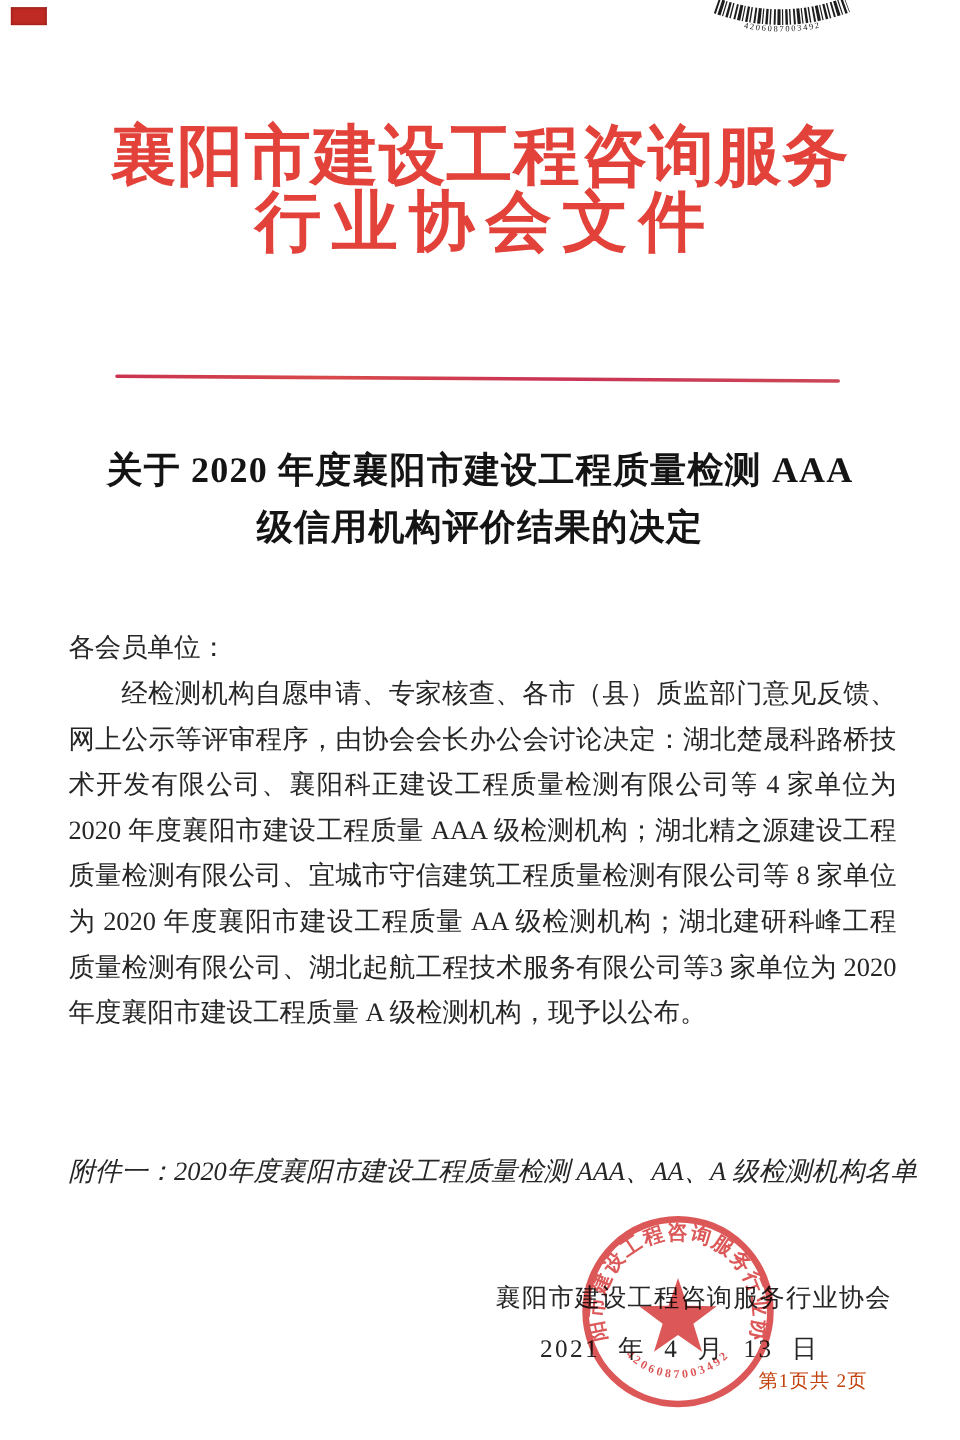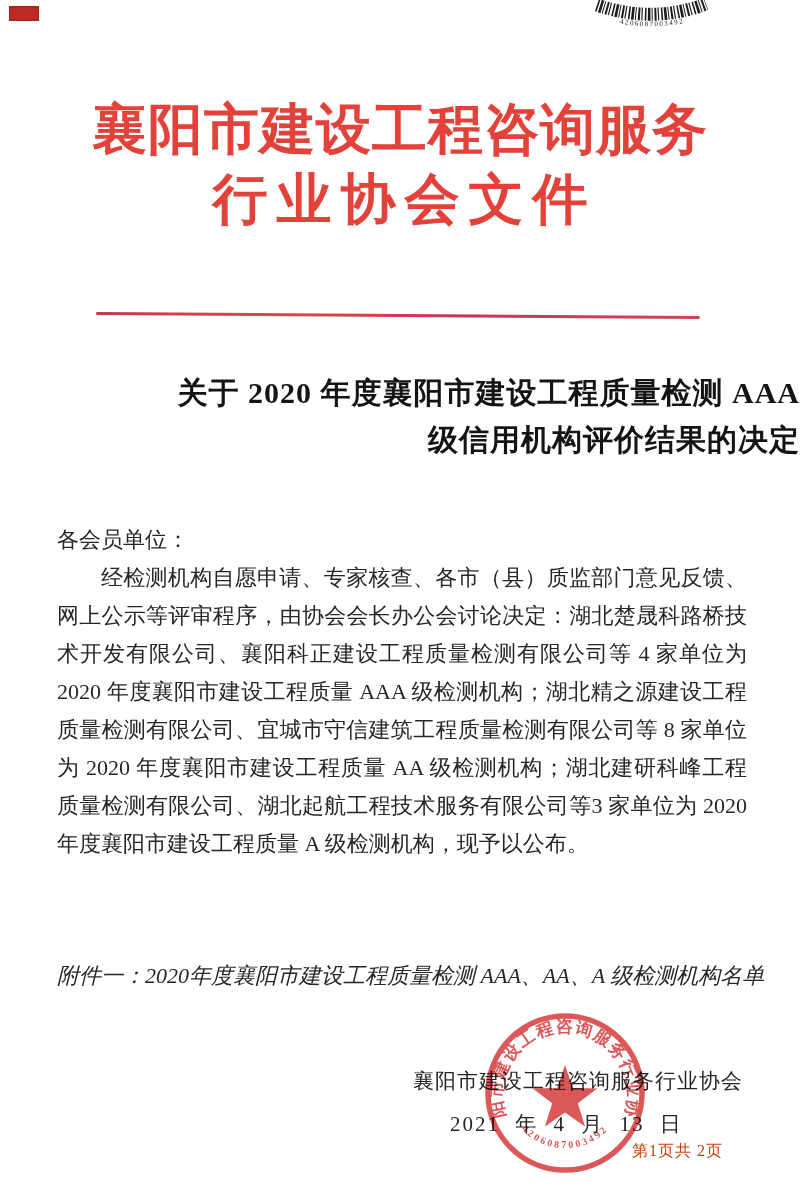--- a/index.html
+++ b/index.html
@@ -10,27 +10,27 @@
     color:#2b2b2b;
   }
   
   .corner-mark{position:absolute;left:9px;top:6px;width:30px;height:15px;
     background:#bf2b24;box-shadow:inset 0 0 3px #7e140f;}
   .barcode-arc{position:absolute;left:593px;top:0px;width:118px;height:30px;}
   
   .letterhead{position:absolute;left:0;top:102px;width:800px;text-align:center;
     color:#e3423a;font-weight:bold;line-height:1;}
   .letterhead .l1{font-size:55px;letter-spacing:1px;}
-  .letterhead .l2{font-size:55px;letter-spacing:9px;margin-top:15px;text-indent:9px;}
+  .letterhead .l2{font-size:55px;letter-spacing:9px;text-indent:9px;}
   .doc-number{position:absolute;left:0;top:257px;width:800px;text-align:center;
     font-size:22px;color:#3a3a3a;letter-spacing:1px;}
   .red-rule{position:absolute;left:96px;top:312px;width:604px;height:3px;
     background:linear-gradient(90deg,#c93350,#d84a4a 30%,#c93355 60%,#cc4757);
     transform:rotate(0.38deg);transform-origin:left center;border-radius:2px;}
-  .doc-title{position:absolute;left:0;top:369px;width:800px;text-align:right;
+  .doc-title{position:absolute;left:0;top:369px;width:800px;text-align:center;
     font-size:30px;font-weight:bold;color:#141414;line-height:47px;letter-spacing:1px;}
   
   .body-text{position:absolute;left:57px;top:492px;width:690px;
     font-size:22px;line-height:38px;text-align:justify;color:#262626;}
   .body-text p{margin:0;text-indent:2em;}
   .body-text .salutation{text-indent:0;margin-top:29px;}
   .attachment{position:absolute;left:57px;top:961px;width:710px;
     font-size:22px;color:#262626;white-space:nowrap;letter-spacing:0px;font-style:italic;}
   
   .sig-org{position:absolute;left:413px;top:1067px;font-size:21px;color:#262626;letter-spacing:1px;}

